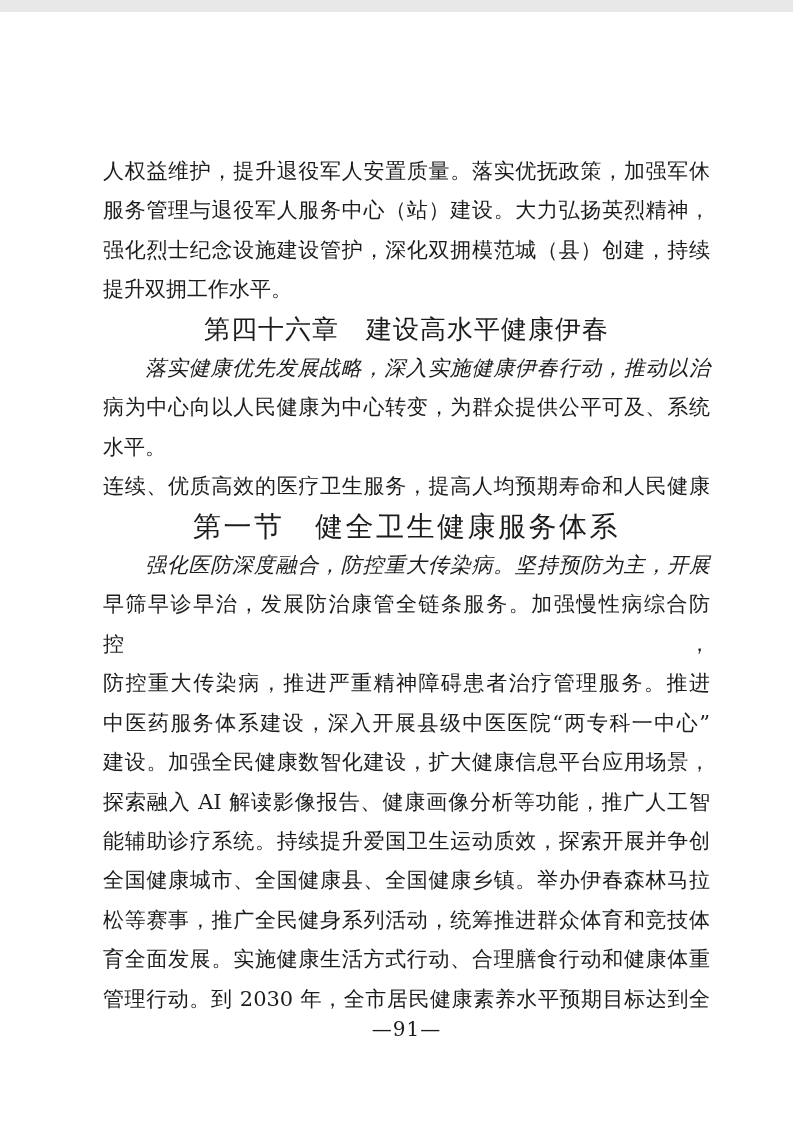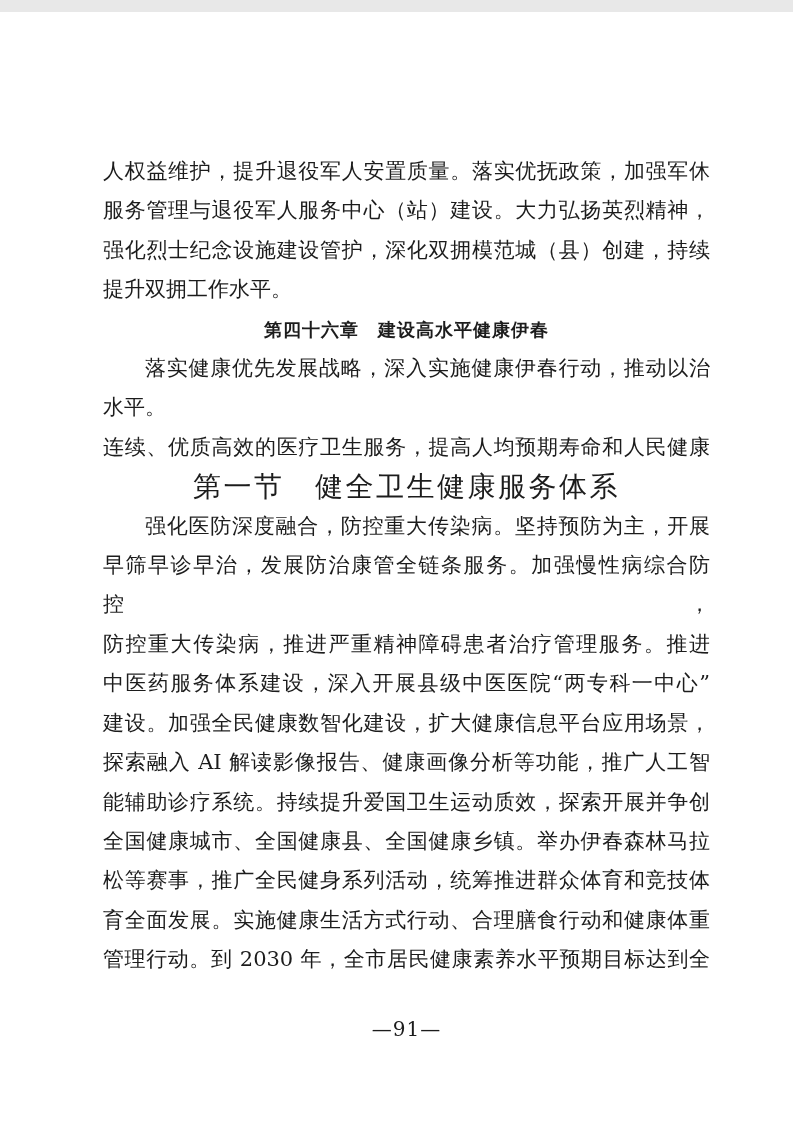--- a/index.html
+++ b/index.html
@@ -24,28 +24,29 @@
     width: 607px;
     font-size: 21px;
     line-height: 39.4px;
   }
   .line {
     text-align: justify;
     text-align-last: justify;
   }
   .line.indent {
     text-indent: 2em;
+    font-style: italic;
   }
   .line.para-end {
     text-align: left;
     text-align-last: left;
   }
   .chapter-heading {
-    font-size: 18px;
-    font-weight: 700;
+    font-size: 26px;
+    font-weight: 400;
     text-align: center;
     text-align-last: center;
     letter-spacing: 1px;
   }
   .section-heading {
     font-size: 28px;
     font-weight: 400;
     text-align: center;
     text-align-last: center;
     letter-spacing: 2.5px;
@@ -67,20 +68,21 @@
   <div class="text-column">
 
     <div class="line">人权益维护，提升退役军人安置质量。落实优抚政策，加强军休</div>
     <div class="line">服务管理与退役军人服务中心（站）建设。大力弘扬英烈精神，</div>
     <div class="line">强化烈士纪念设施建设管护，深化双拥模范城（县）创建，持续</div>
     <div class="line para-end">提升双拥工作水平。</div>
 
     <div class="chapter-heading">第四十六章　建设高水平健康伊春</div>
 
     <div class="line indent">落实健康优先发展战略，深入实施健康伊春行动，推动以治</div>
+    <div class="line">病为中心向以人民健康为中心转变，为群众提供公平可及、系统</div>
     <div class="line para-end">水平。</div>
     <div class="line">连续、优质高效的医疗卫生服务，提高人均预期寿命和人民健康</div>
 
     <div class="section-heading">第一节　健全卫生健康服务体系</div>
 
     <div class="line indent">强化医防深度融合，防控重大传染病。坚持预防为主，开展</div>
     <div class="line">早筛早诊早治，发展防治康管全链条服务。加强慢性病综合防控，</div>
     <div class="line">防控重大传染病，推进严重精神障碍患者治疗管理服务。推进</div>
     <div class="line">中医药服务体系建设，深入开展县级中医医院“两专科一中心”</div>
     <div class="line">建设。加强全民健康数智化建设，扩大健康信息平台应用场景，</div>

